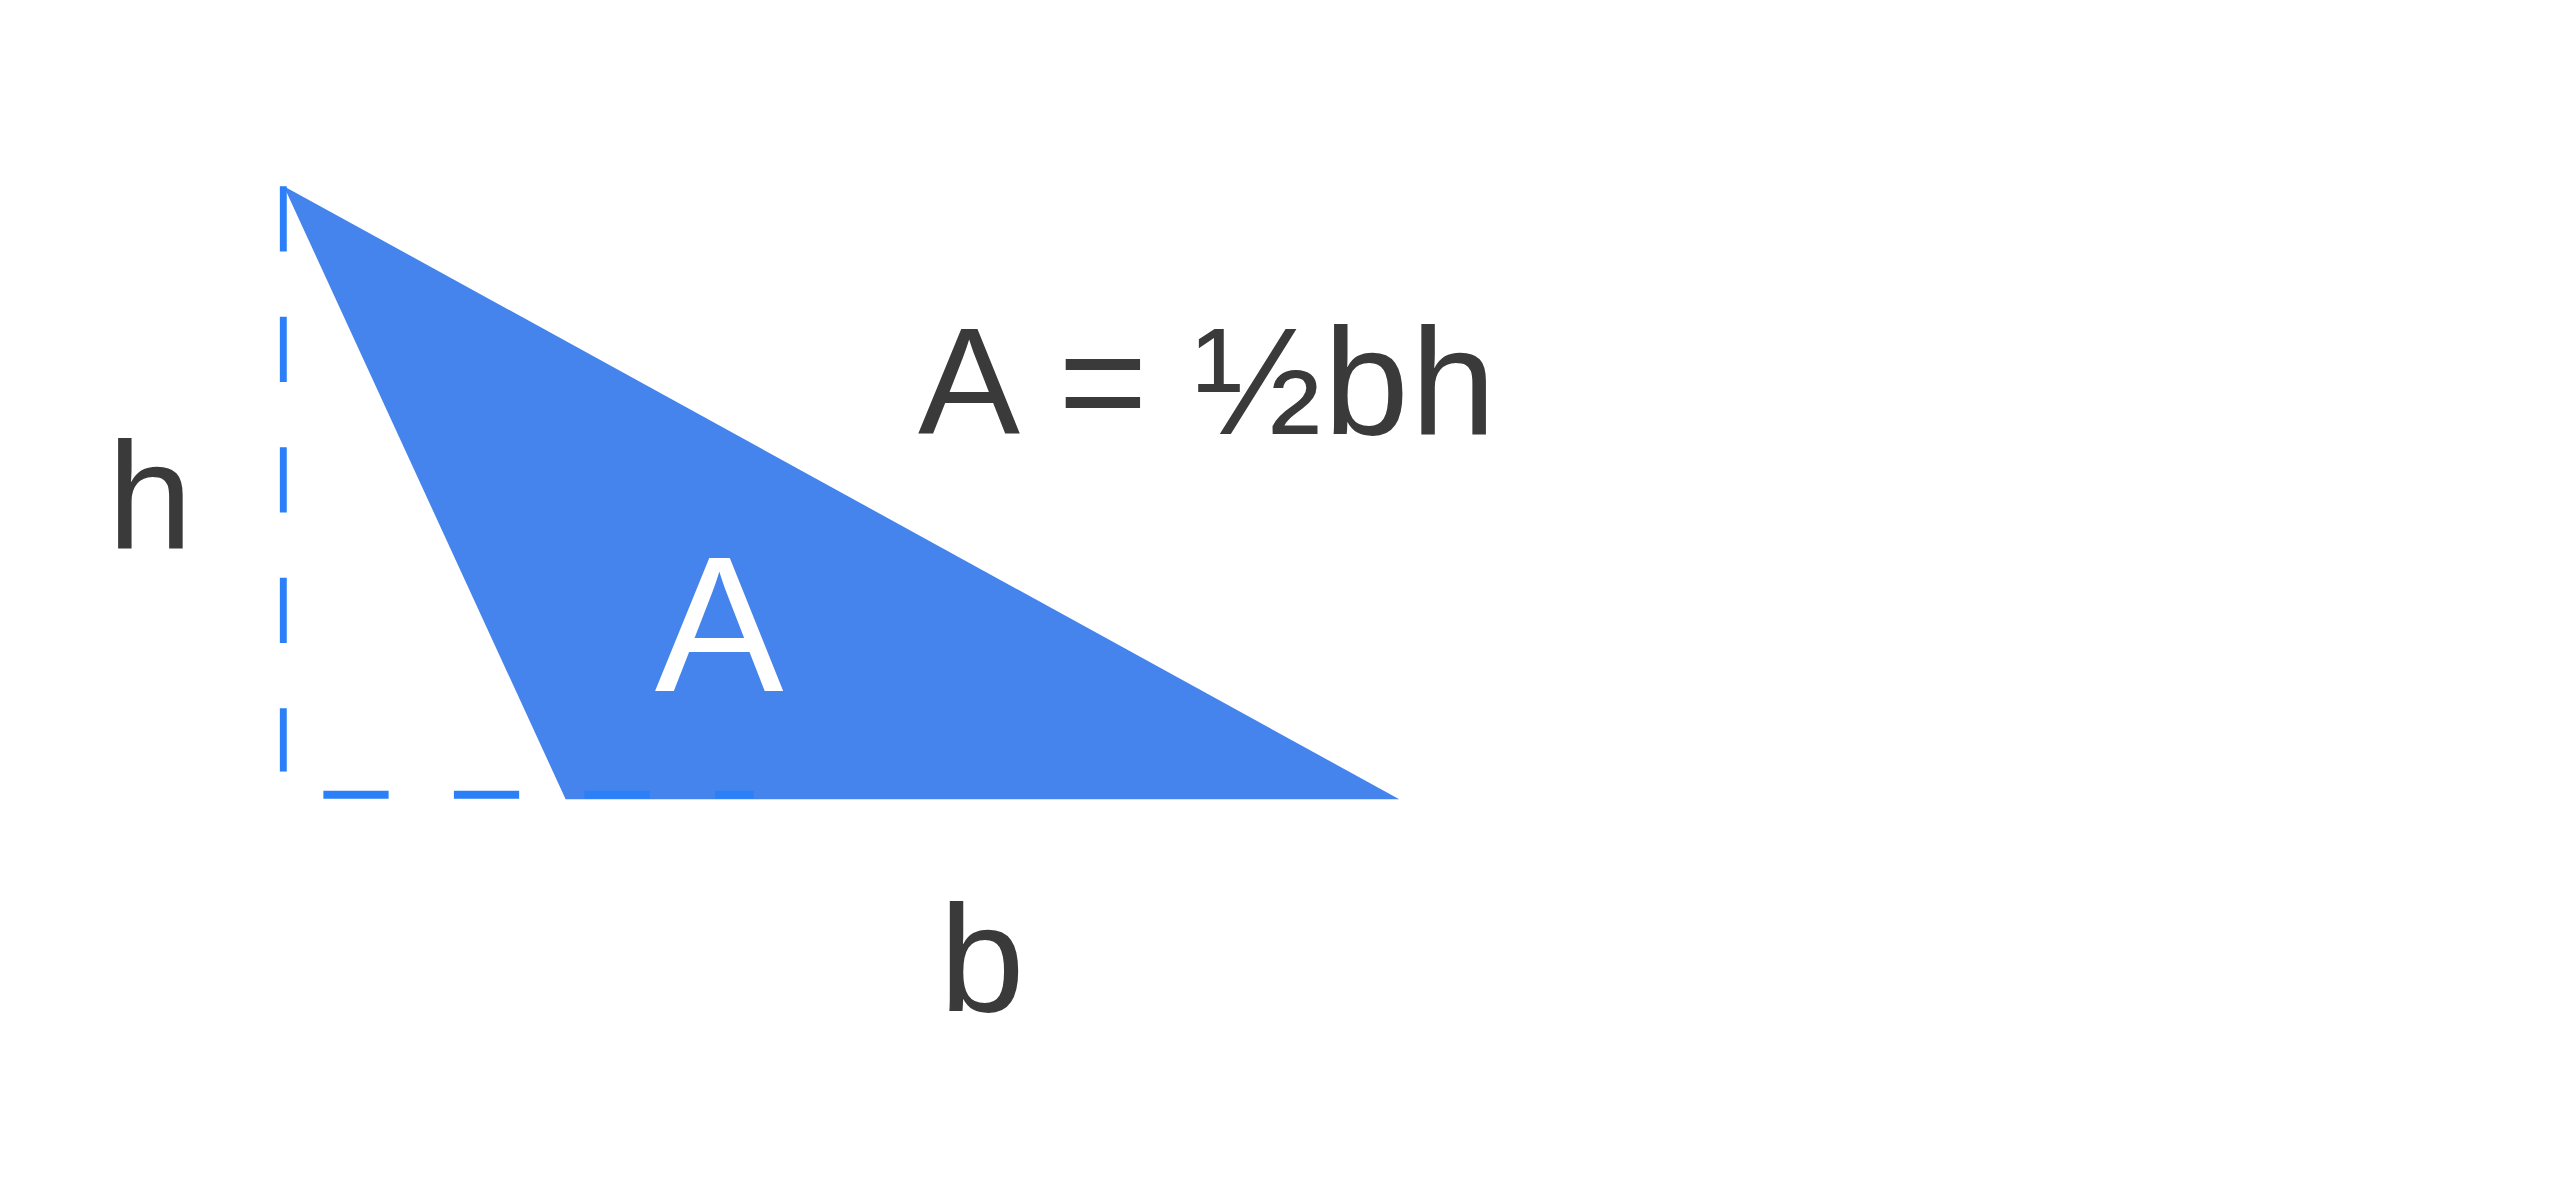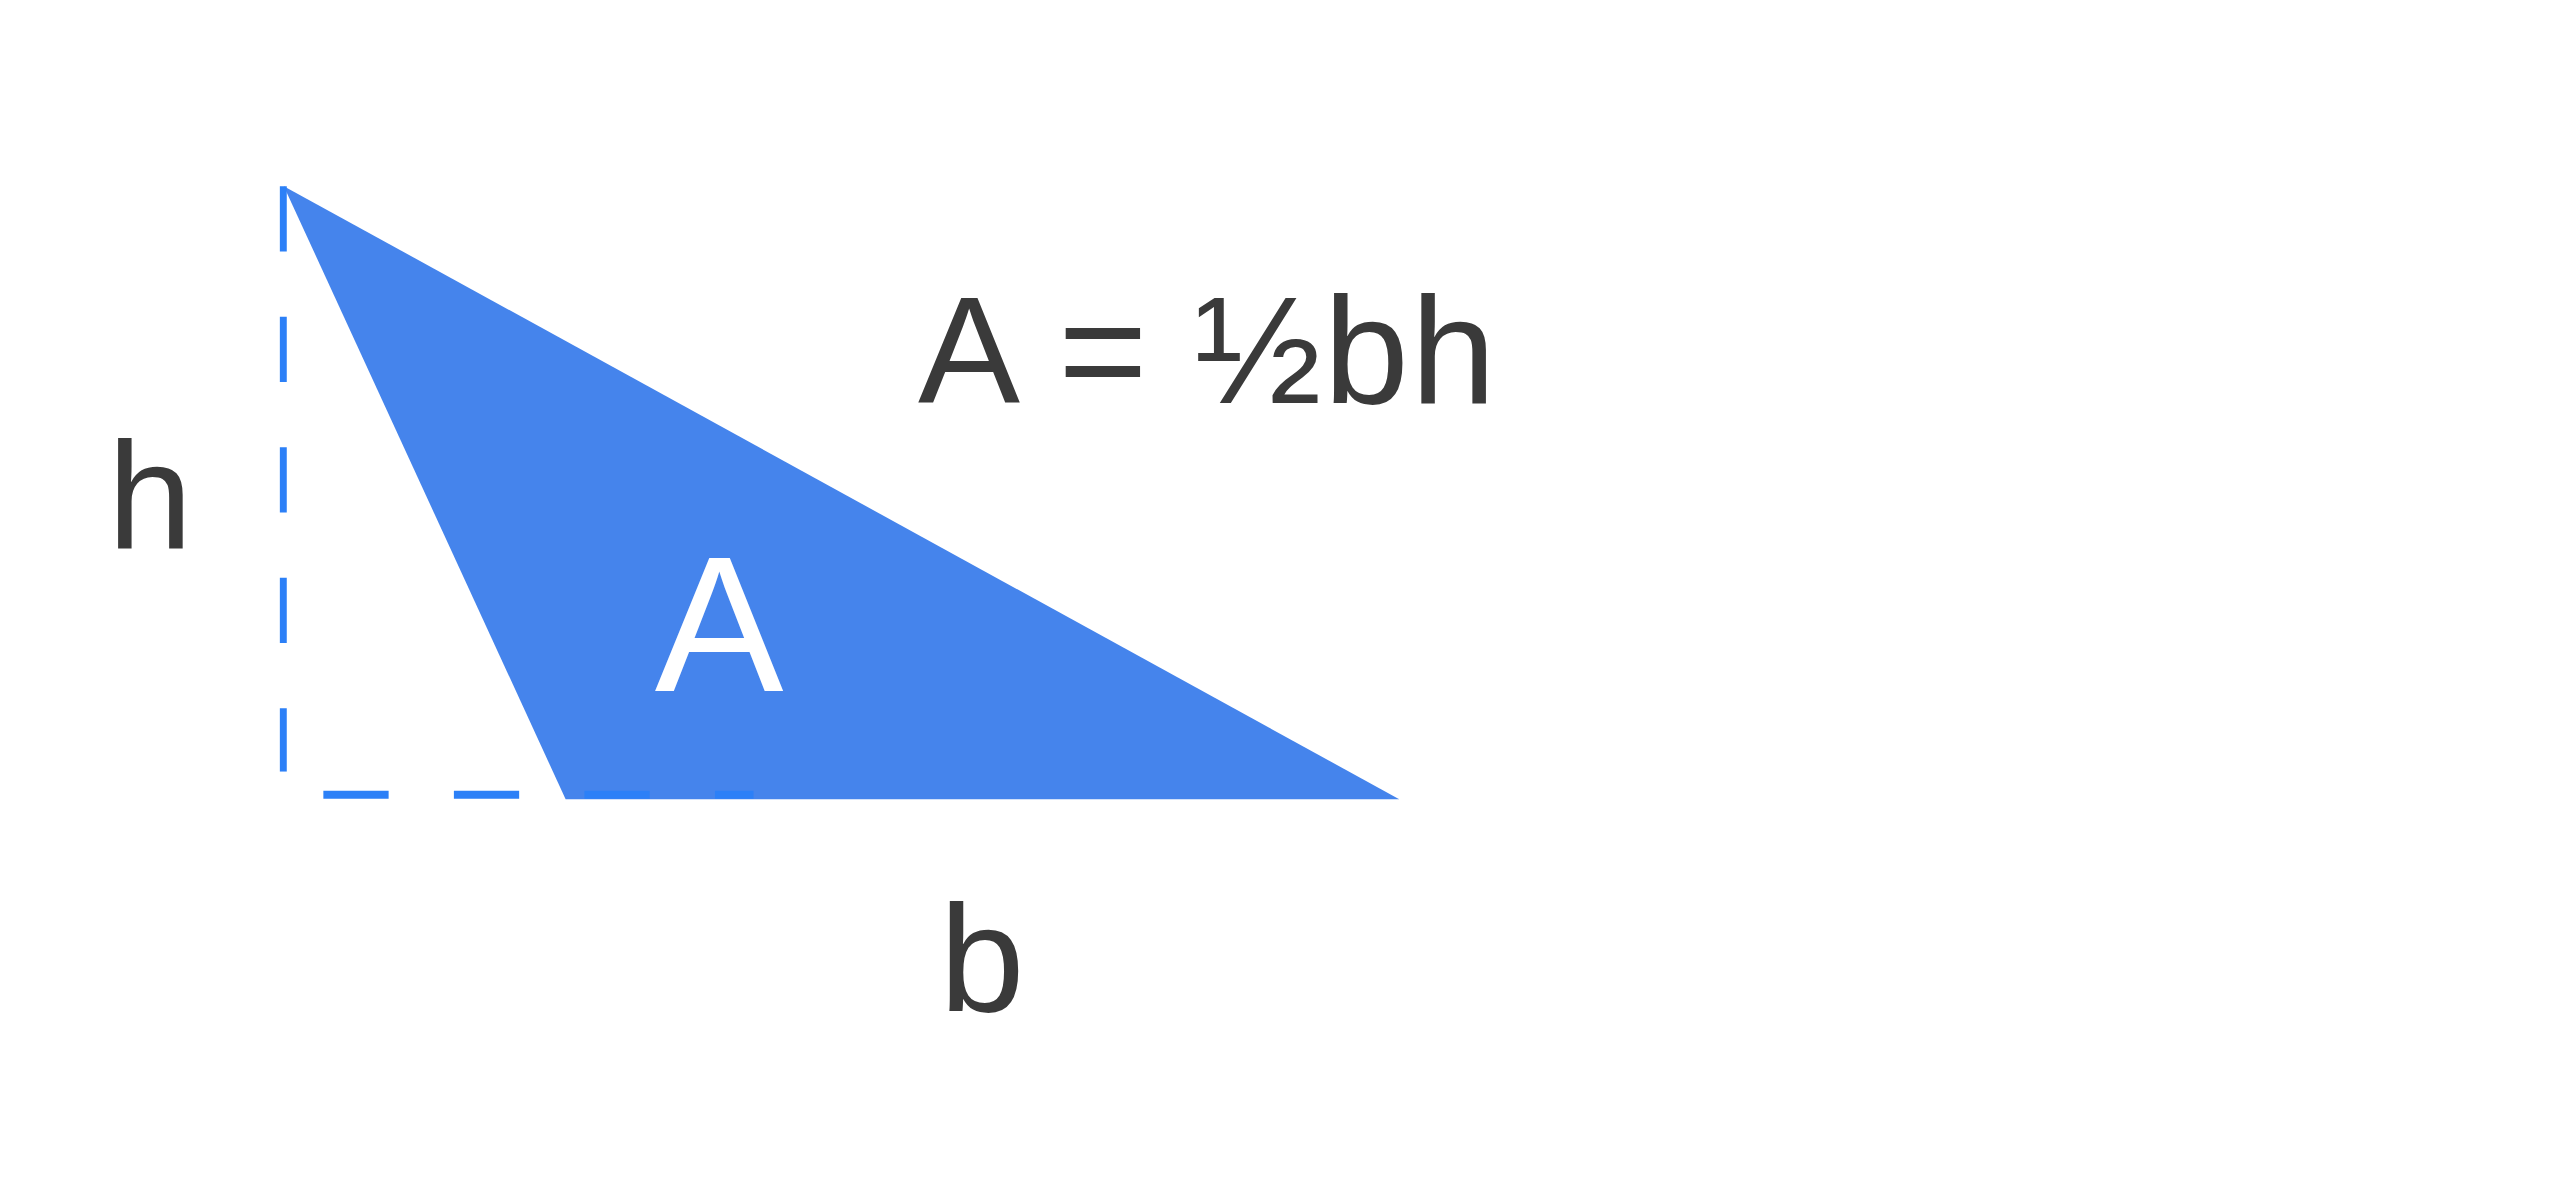--- a/index.html
+++ b/index.html
@@ -53,21 +53,21 @@
     font-size: 153px;
   }
   .lbl-area {
     left: 719px;
     top: 624px;
     font-size: 193px;
     color: var(--area_label_text, #FFFFFF);
   }
   .lbl-formula {
     left: 1208px;
-    top: 349px;
+    top: 380px;
     font-size: 153px;
     letter-spacing: 2px;
   }
 </style>
 </head>
 <body>
 
 <div class="canvas">
 
   <svg class="diagram-svg" viewBox="0 0 2605 1210">

